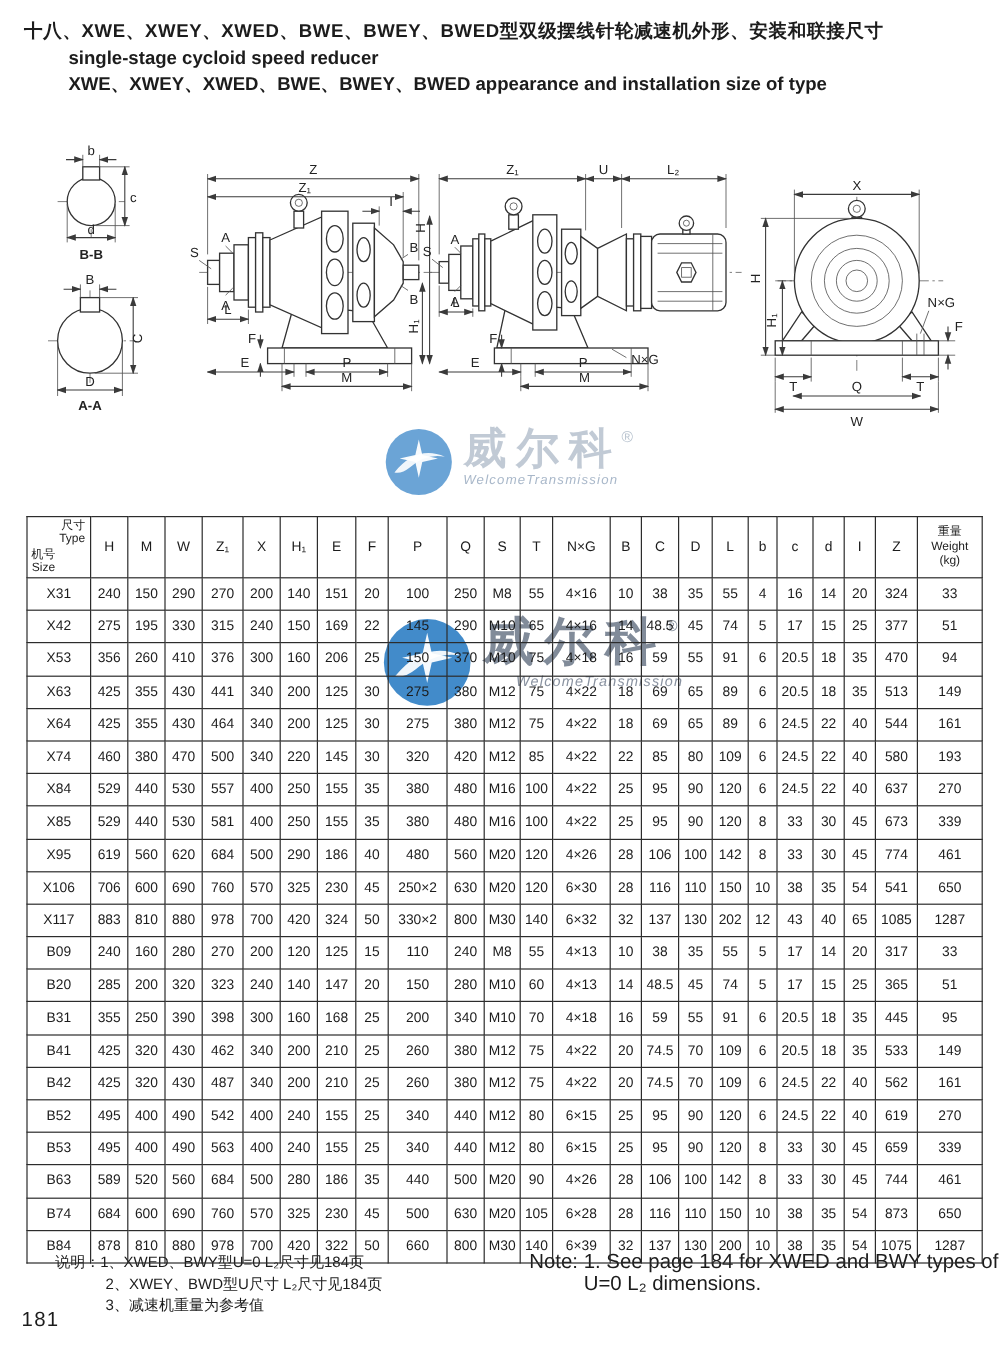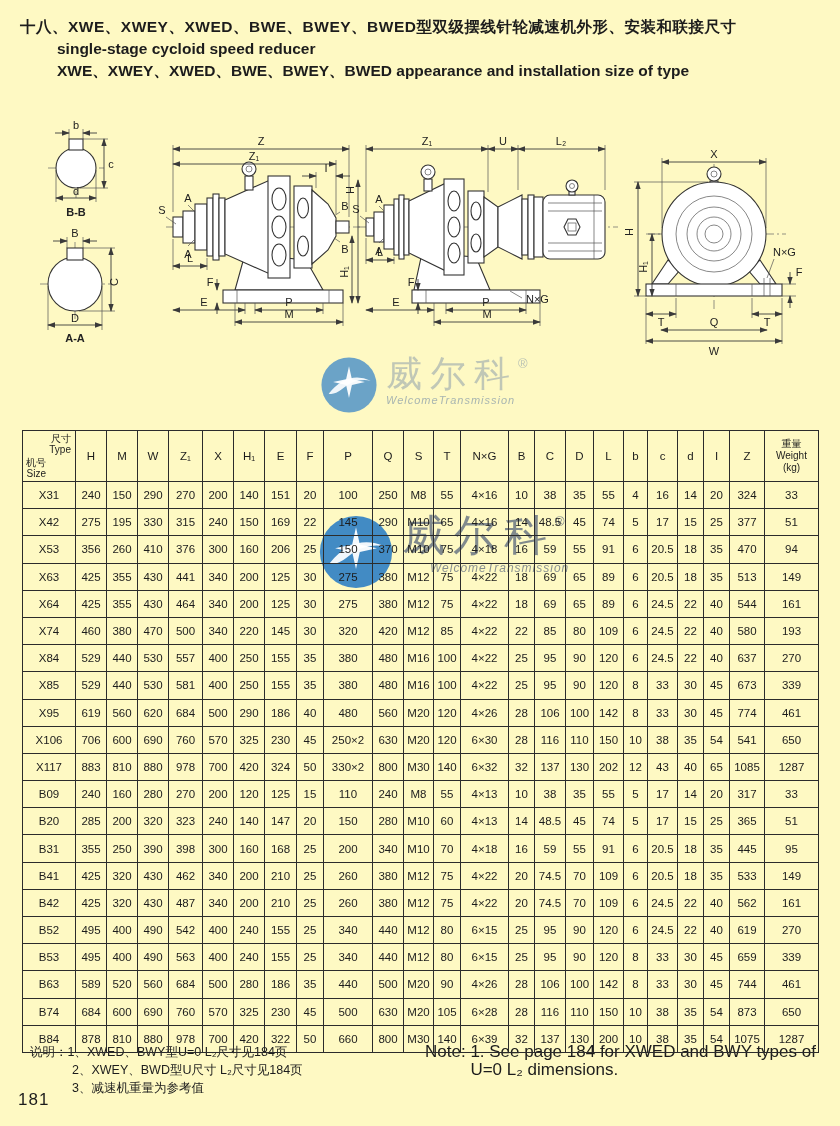--- a/index.html
+++ b/index.html
@@ -4,38 +4,38 @@
 <style>
   html,body{margin:0;padding:0;}
   body{
     width:840px;height:1126px;
     background:#e9e9e6;
     font-family:"Liberation Sans","DejaVu Sans",sans-serif;
     color:#1c1c1c;
   }
   #page{
     position:relative;width:840px;height:1126px;
-    background:#fef9c3;overflow:hidden;
+    background:#ffffff;overflow:hidden;
   }
   
   .title-block{position:absolute;left:20px;top:16px;line-height:22px;}
   .title-zh{font-size:15.5px;font-weight:bold;letter-spacing:.5px;white-space:nowrap;}
   .title-en{font-size:15.5px;font-weight:bold;margin-left:37px;white-space:nowrap;}
   
   svg.drawings{position:absolute;left:18px;top:112px;z-index:1;}
   svg.drawings text{fill:#222;font-family:"Liberation Sans","DejaVu Sans",sans-serif;font-size:11px;}
   .dimline{stroke:#3a3a3a;stroke-width:.9;fill:none;}
   .part{stroke:#333;stroke-width:1.1;fill:#fff;}
   .thin{stroke:#555;stroke-width:.7;fill:none;}
   .cl{stroke:#666;stroke-width:.7;stroke-dasharray:9 3 2 3;fill:none;}
   .cap{font-size:12.5px;font-weight:bold;}
   
   .wm{position:absolute;display:flex;align-items:flex-start;z-index:1;pointer-events:none;}
   .wm .wm-text{margin-left:8px;}
-  .wm .brand{font-weight:normal;letter-spacing:8px;line-height:1;}
+  .wm .brand{font-weight:bold;letter-spacing:8px;line-height:1;}
   .wm .reg{font-size:13px;vertical-align:top;letter-spacing:0;}
   .wm .sub{font-style:italic;letter-spacing:1px;}
   .wm1 .brand{font-size:36px;color:rgba(125,145,168,.48);}
   .wm1 .reg{color:rgba(125,145,168,.55);}
   .wm1 .sub{font-size:11px;color:rgba(110,135,165,.6);margin-top:2px;}
   .wm2 .brand{font-size:43px;color:rgba(98,110,128,.8);}
   .wm2 .reg{color:rgba(98,110,128,.8);}
   .wm2 .sub{font-size:12px;color:rgba(98,110,128,.75);margin-top:4px;margin-left:28px;}
   
   .table-wrap{position:absolute;left:22px;top:430px;z-index:2;border-radius:28px;}
@@ -47,21 +47,21 @@
   table.dims thead th{height:50px;}
   table.dims tbody td{height:26.2px;}
   th.corner{position:relative;
     background:linear-gradient(to bottom right,transparent calc(50% - .8px),#2c2c2c calc(50% - .8px),#2c2c2c calc(50% + .8px),transparent calc(50% + .8px));}
   th.corner .c-tl{position:absolute;top:2px;right:4px;font-size:10px;line-height:11px;text-align:right;}
   th.corner .c-br{position:absolute;bottom:2px;left:3px;font-size:10px;line-height:11px;text-align:right;}
   th.weight div{font-size:10px;line-height:12px;}
   
   .notes-zh{position:absolute;left:30px;top:1043px;font-size:12.5px;line-height:18px;}
   .notes-en{position:absolute;left:425px;top:1043px;font-size:17px;line-height:18px;}
-  .notes-row{display:flex;}
+  .notes-row{display:flex;margin-left:16px;}
   .notes-label{white-space:nowrap;}
   .page-number{position:absolute;left:18px;top:1090px;font-size:17px;letter-spacing:1px;}
 </style>
 </head>
 <body>
 
 <div id="page">
 
   <div class="title-block">
     <div class="title-zh">十八、XWE、XWEY、XWED、BWE、BWEY、BWED型双级摆线针轮减速机外形、安装和联接尺寸</div>

